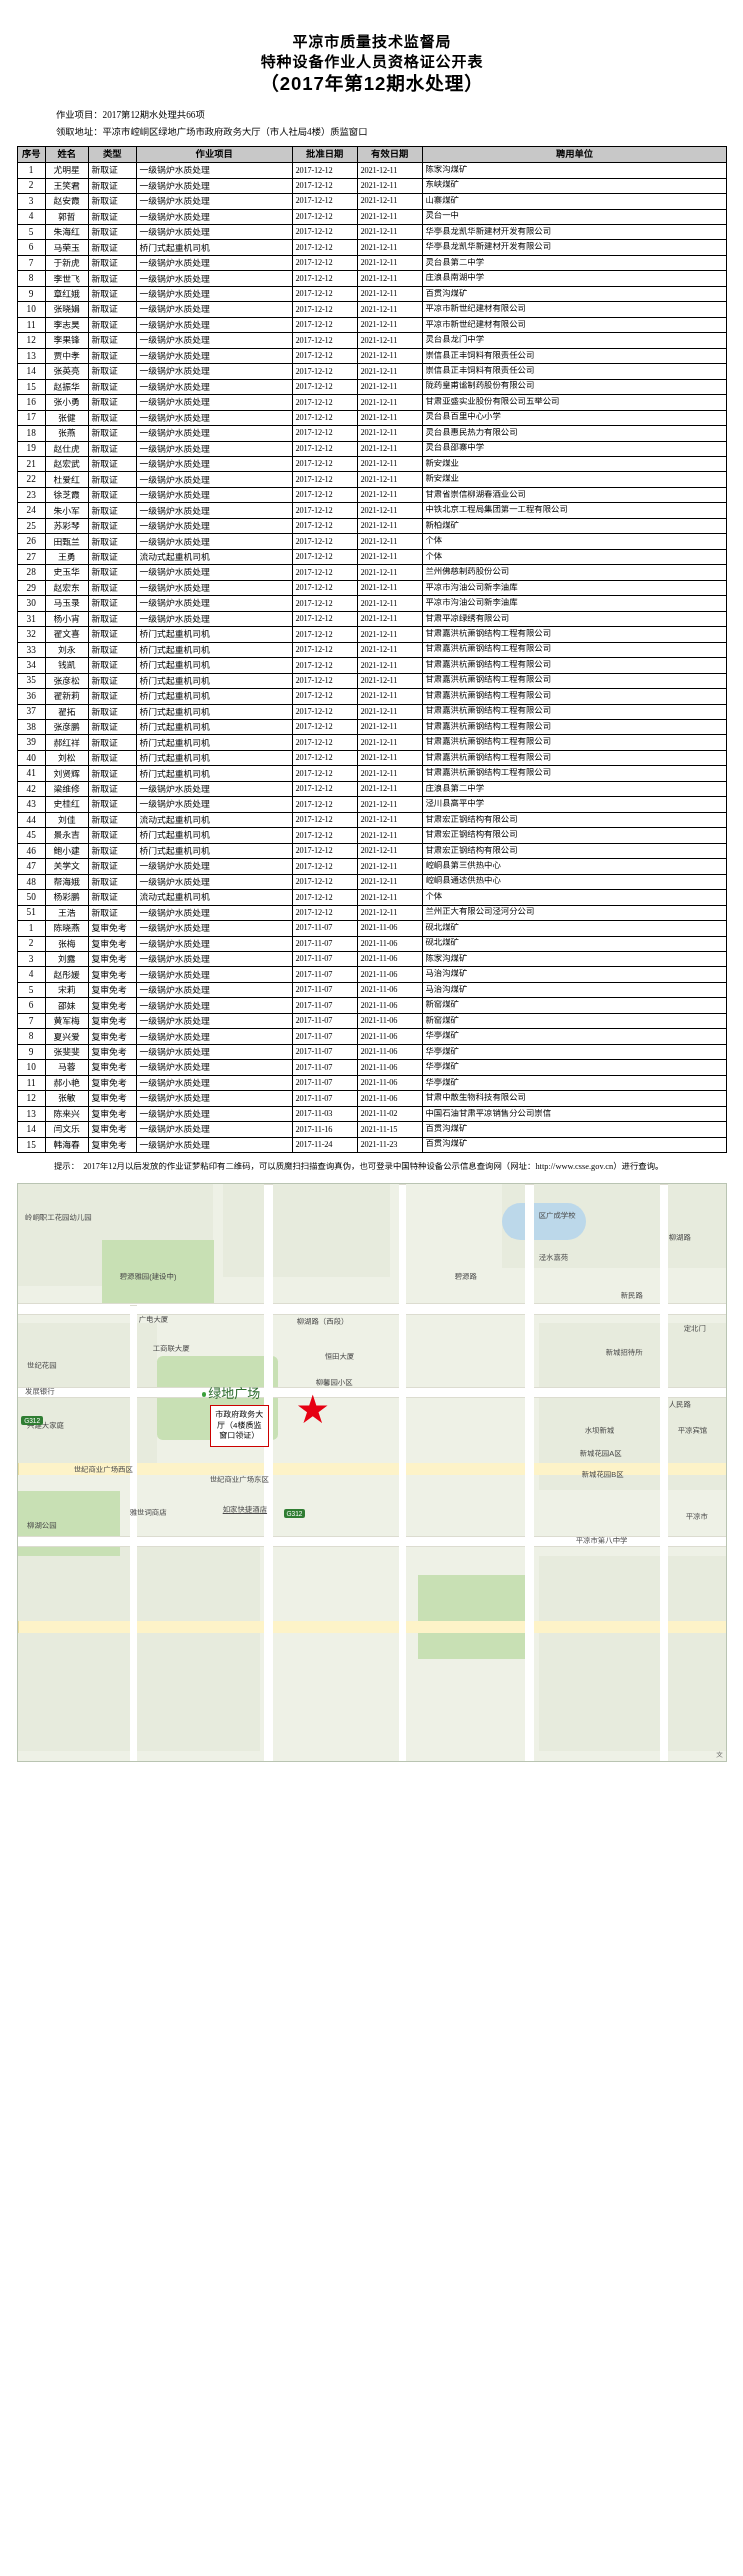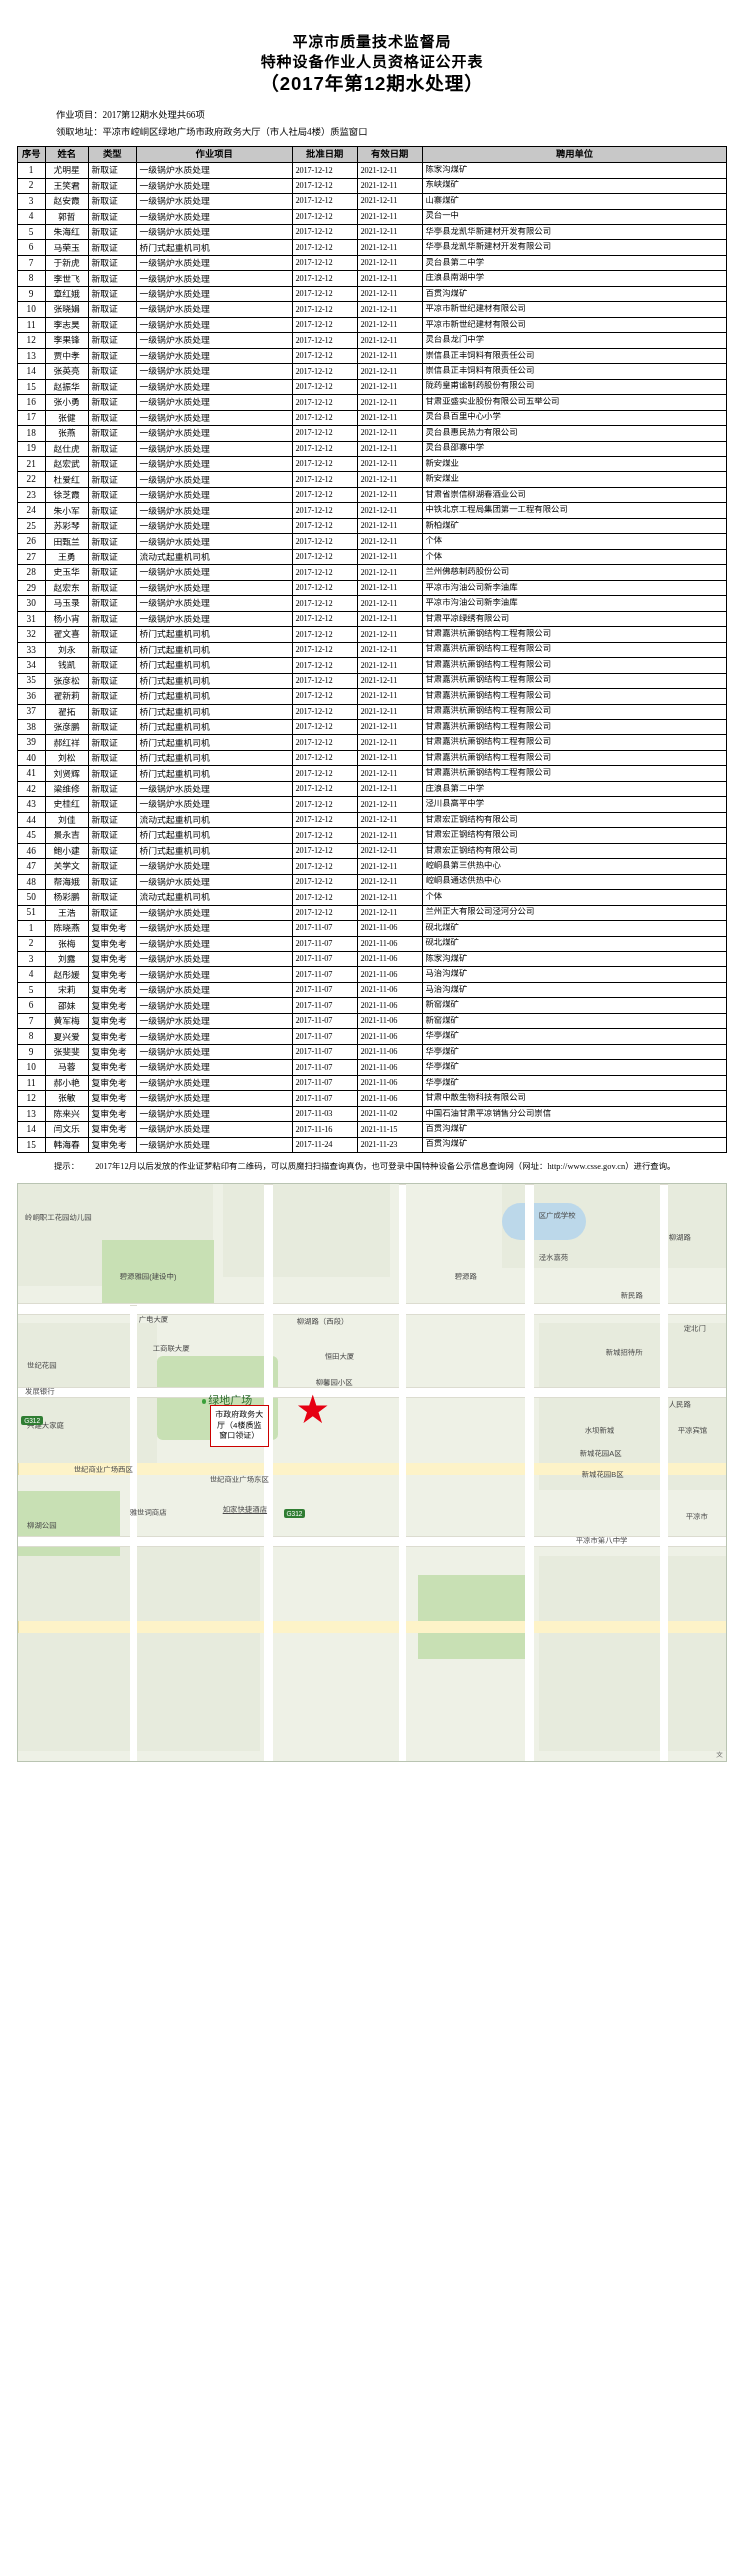--- a/index.html
+++ b/index.html
@@ -86,21 +86,21 @@
     letter-spacing:-0.2px;
   }
   td.c-idx{font-family:"Liberation Serif","DejaVu Serif",serif;font-size:9.3px;}
   
   .notice{
     padding:7.4px 22px 5.6px 54px;
     font-size:8.4px;
     line-height:1.6;
     text-indent:0;
   }
-  .notice .lead{margin-right:16px;}
+  .notice .lead{margin-right:4px;}
   .notice .url{font-family:"Liberation Serif","DejaVu Serif",serif;}
   
   .map-wrap{
     margin:3.7px 16.7px 9.3px 16.7px;
     position:relative;
     height:577px;
     border:0.9px solid #b9c4b2;
     background:#eef1e6;
     overflow:hidden;
   }
@@ -113,25 +113,24 @@
   .mlabel{
     position:absolute;
     font-size:7.4px;
     color:#4a4a4a;
     font-family:"Liberation Sans","DejaVu Sans",sans-serif;
     white-space:nowrap;
     margin-top:19px;
   }
   .mpoi{
     position:absolute;
-    font-size:11px;
+    font-size:13px;
     color:#2f6e2f;
     font-family:Liberation Sans, sans-serif;
     white-space:nowrap;
-    margin-top:8px;
   }
   .mpoi .dot{
     display:inline-block;width:4.6px;height:4.6px;border-radius:50%;
     background:#3aa03a;margin-right:1.9px;vertical-align:middle;
   }
   .mshield{
     position:absolute;
     background:#2f7d32;color:#fff;font-size:6.5px;
     padding:0.9px 2.8px;border-radius:1.9px;
     font-family:"Liberation Sans","DejaVu Sans",sans-serif;

